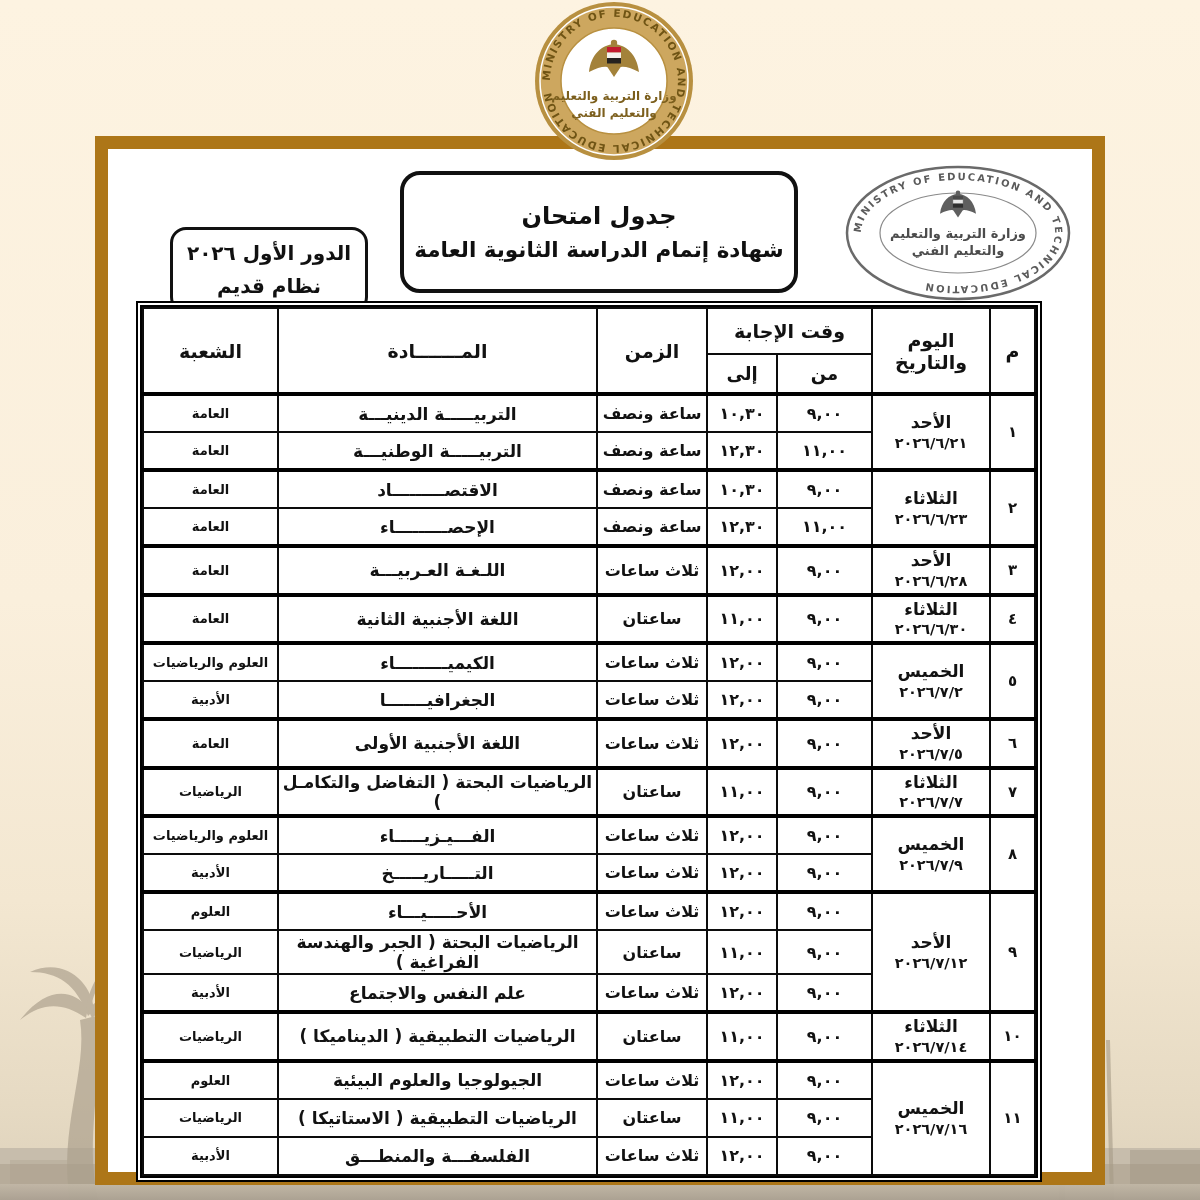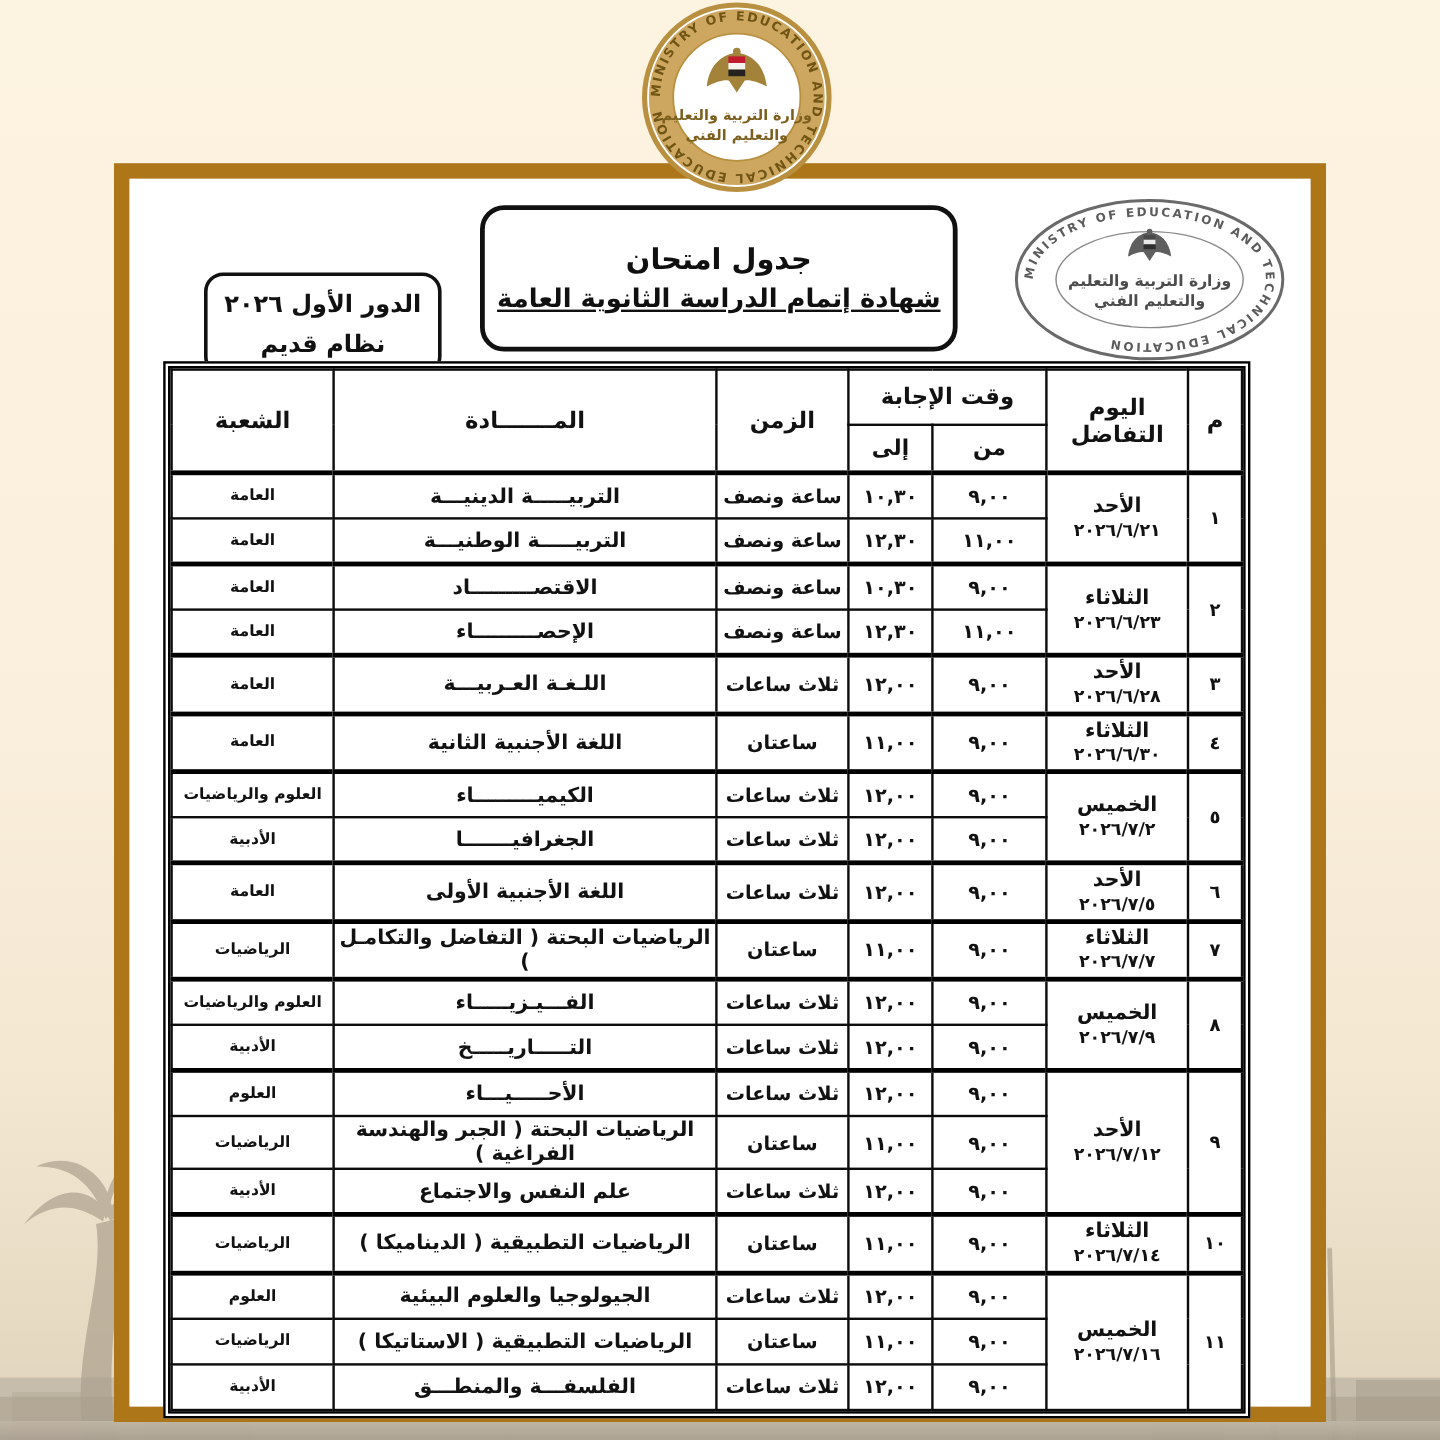--- a/index.html
+++ b/index.html
@@ -34,21 +34,21 @@
     direction:rtl; font-weight:bold; color:#111;
     font-size:20px; line-height:1.65;margin-top:40px;
   }
   .title-box{
     position:absolute; left:292px; top:22px; width:398px; height:122px;
     border:4px solid #111; border-radius:20px;
     display:flex; flex-direction:column; align-items:center; justify-content:center;
     direction:rtl; font-weight:bold; color:#101010; text-align:center;
   }
   .title-box .t1{ font-size:24px; line-height:1.45; }
-  .title-box .t2{ font-size:21.5px; line-height:1.45;text-decoration:underline; }
+  .title-box .t2{ font-size:21.5px; line-height:1.45; }
   .title-box .t3{ font-size:21.5px; line-height:1.45; }
 
   .seal{ position:absolute; left:735px; top:14px; width:230px; height:140px; }
 
   
   .table-wrap{
     position:absolute; left:28px; top:152px; width:906px;
     border:6px double #000; background:#fff;
   }
   table{ width:100%; border-collapse:collapse; direction:rtl; table-layout:fixed; }
@@ -166,21 +166,21 @@
               <col style="width:118px">
               <col style="width:95px">
             <col style="width:70px">
               <col style="width:110px">
               <col>
               <col style="width:135px">
           </colgroup>
           <thead>
             <tr class="h1">
               <th rowspan="2">م</th>
-              <th rowspan="2">اليوم التفاضل</th>
+              <th rowspan="2">اليوم والتاريخ</th>
               <th colspan="2">وقت الإجابة</th>
               <th rowspan="2">الزمن</th>
               <th rowspan="2">المـــــــادة</th>
               <th rowspan="2">الشعبة</th>
             </tr>
             <tr class="h2">
               <th>من</th>
               <th>إلى</th>
             </tr>
           </thead>

